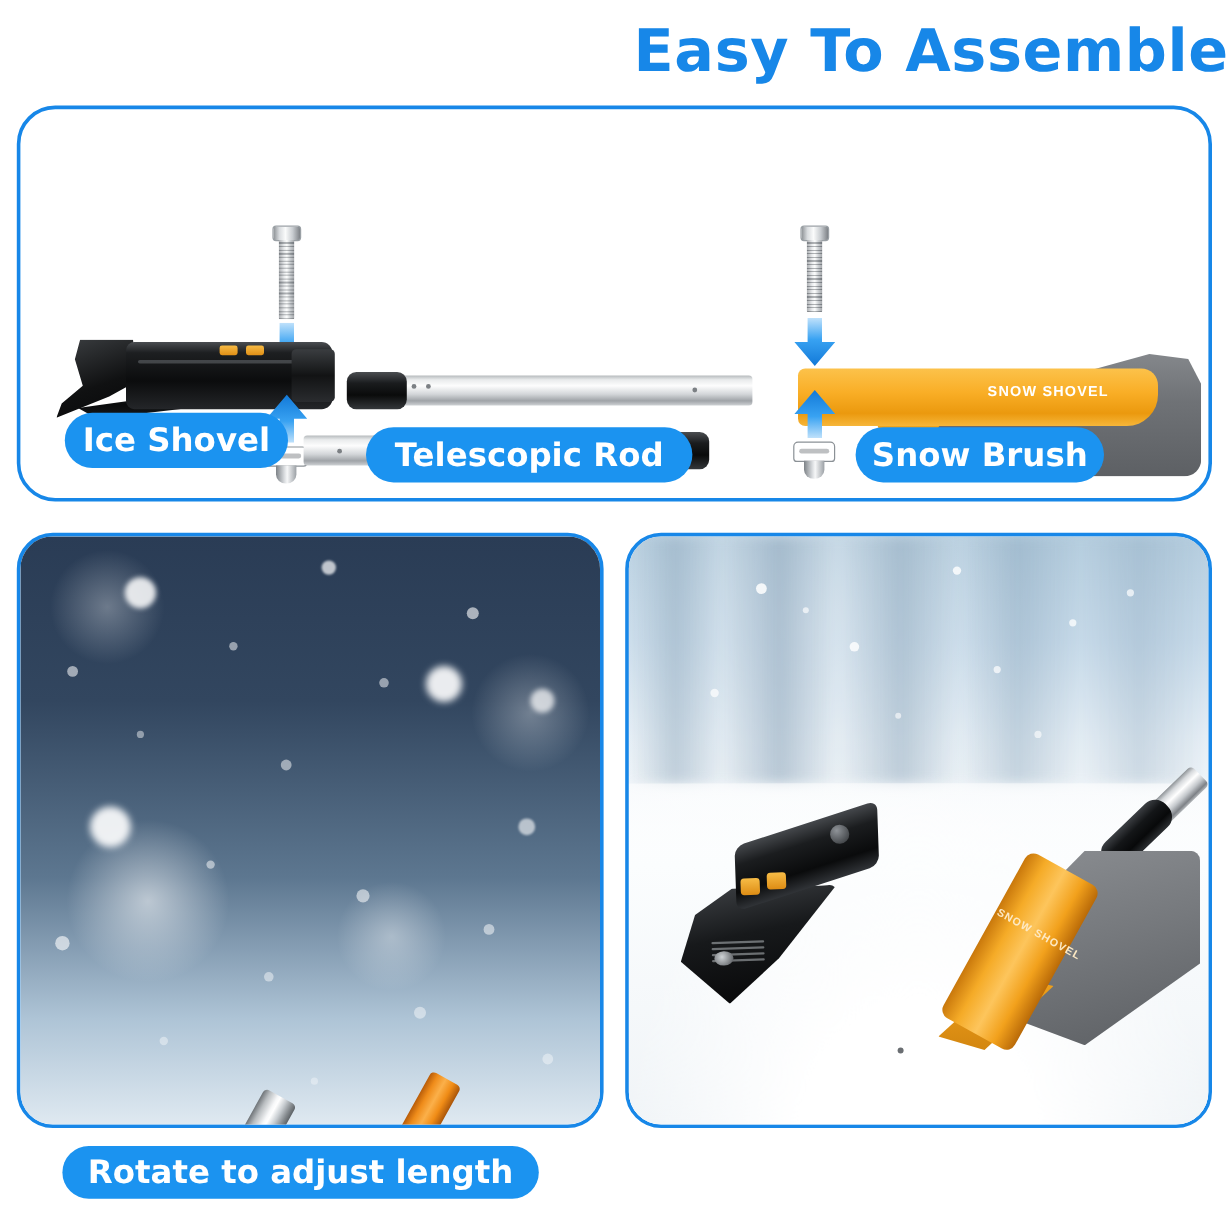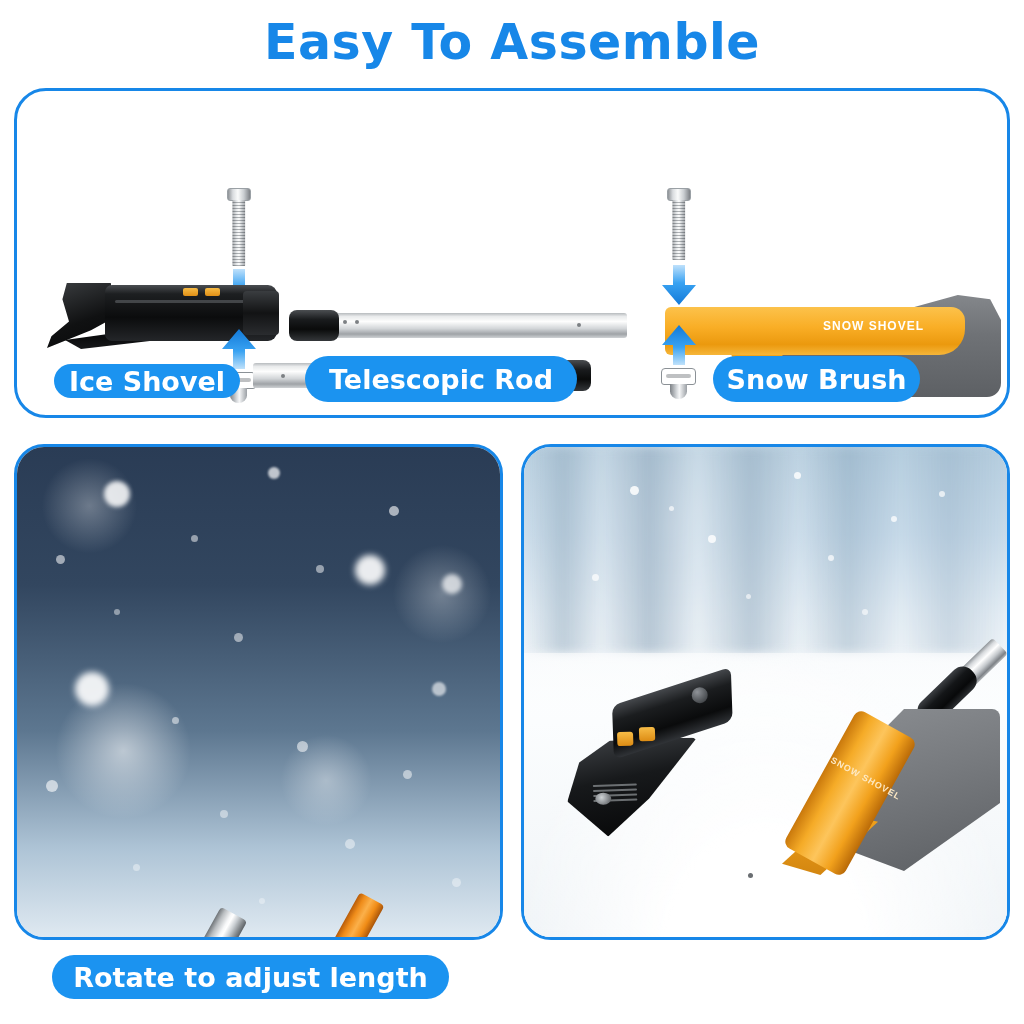--- a/index.html
+++ b/index.html
@@ -18,21 +18,21 @@
     height: 1024px;
     background: #ffffff;
   }
 
   
   .title {
     position: absolute;
     top: 14px;
     left: 0;
     width: 1024px;
-    text-align: center;
+    text-align: right;
     font-size: 49px;
     font-weight: bold;
     letter-spacing: 0.5px;
     color: #1787e8;
     font-family: "DejaVu Sans", sans-serif;
   }
 
   
   .top-card {
     position: absolute;
@@ -51,21 +51,21 @@
     background: #1b93f0;
     color: #ffffff;
     border-radius: 999px;
     font-family: "DejaVu Sans", sans-serif;
     font-weight: bold;
     display: flex;
     align-items: center;
     justify-content: center;
     white-space: nowrap;
   }
-  .pill-ice      { left: 54px;  top: 364px; width: 186px; height: 34px; font-size: 27px; }
+  .pill-ice      { left: 54px;  top: 344px; width: 186px; height: 46px; font-size: 27px; }
   .pill-rod      { left: 305px; top: 356px; width: 272px; height: 46px; font-size: 27px; }
   .pill-brush    { left: 713px; top: 356px; width: 207px; height: 46px; font-size: 27px; }
   .pill-rotate   { left: 52px;  top: 955px; width: 397px; height: 44px; font-size: 27px; }
   .pill-detach   { left: 672px; top: 955px; width: 205px; height: 44px; font-size: 27px; }
 
   
   .bolt { position: absolute; }
   .bolt .head {
     position: absolute; left: 0; top: 0; width: 100%; height: 13px;
     border-radius: 3px;

